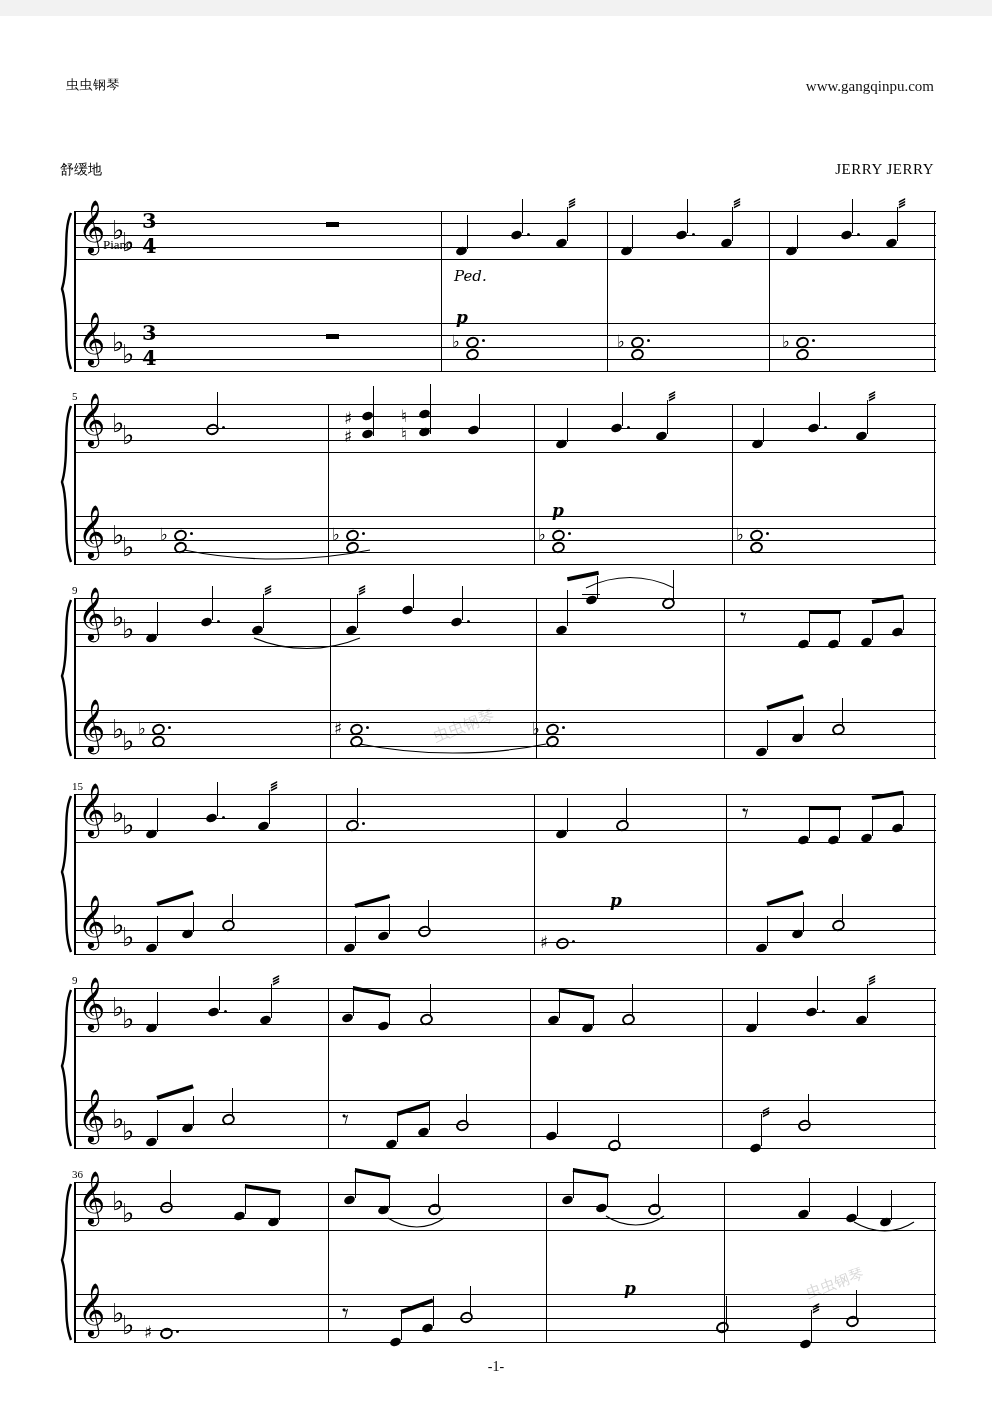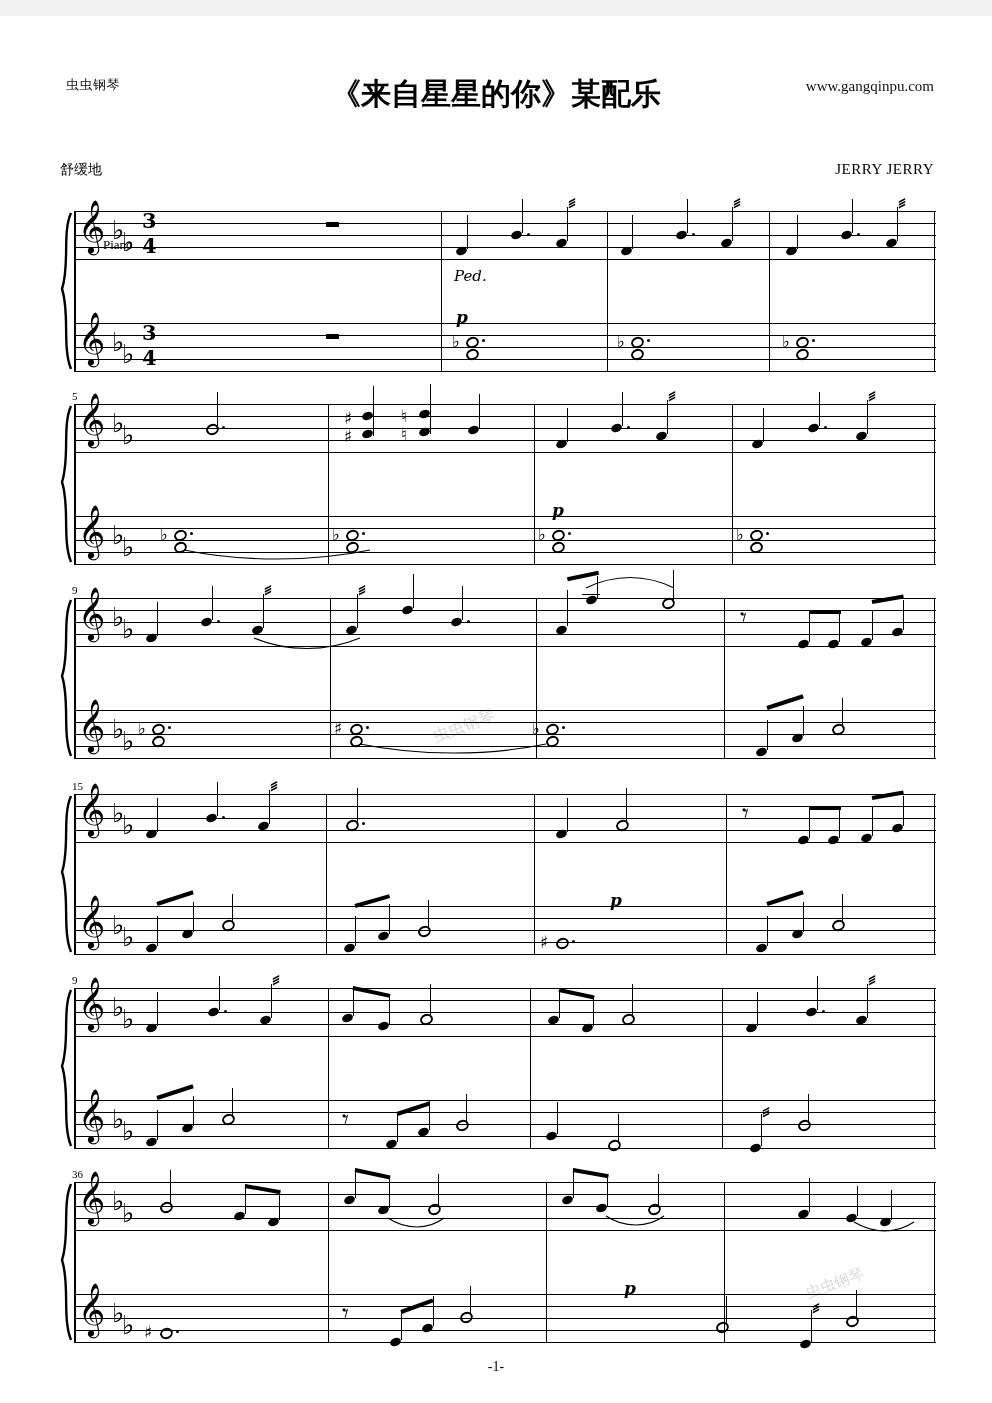--- a/index.html
+++ b/index.html
@@ -259,21 +259,20 @@
     position: absolute;
   }
   .slur svg { display: block; overflow: visible; }
 </style>
 </head>
 <body>
 
 <div class="page">
 
   <div class="site-logo">虫虫钢琴</div>
-  <div class="doc-title">《来自星星的你》某配乐</div>
   <div class="site-url">www.gangqinpu.com</div>
   <div class="tempo-mark">舒缓地</div>
   <div class="composer">JERRY JERRY</div>
   <div class="instrument-label">Piano</div>
 
   <div class="watermark wm1">虫虫钢琴</div>
   <div class="watermark wm2">虫虫钢琴</div>
 
   <div class="system" style="top:195px;">
     <div class="staff-group" style="height:160px;">

